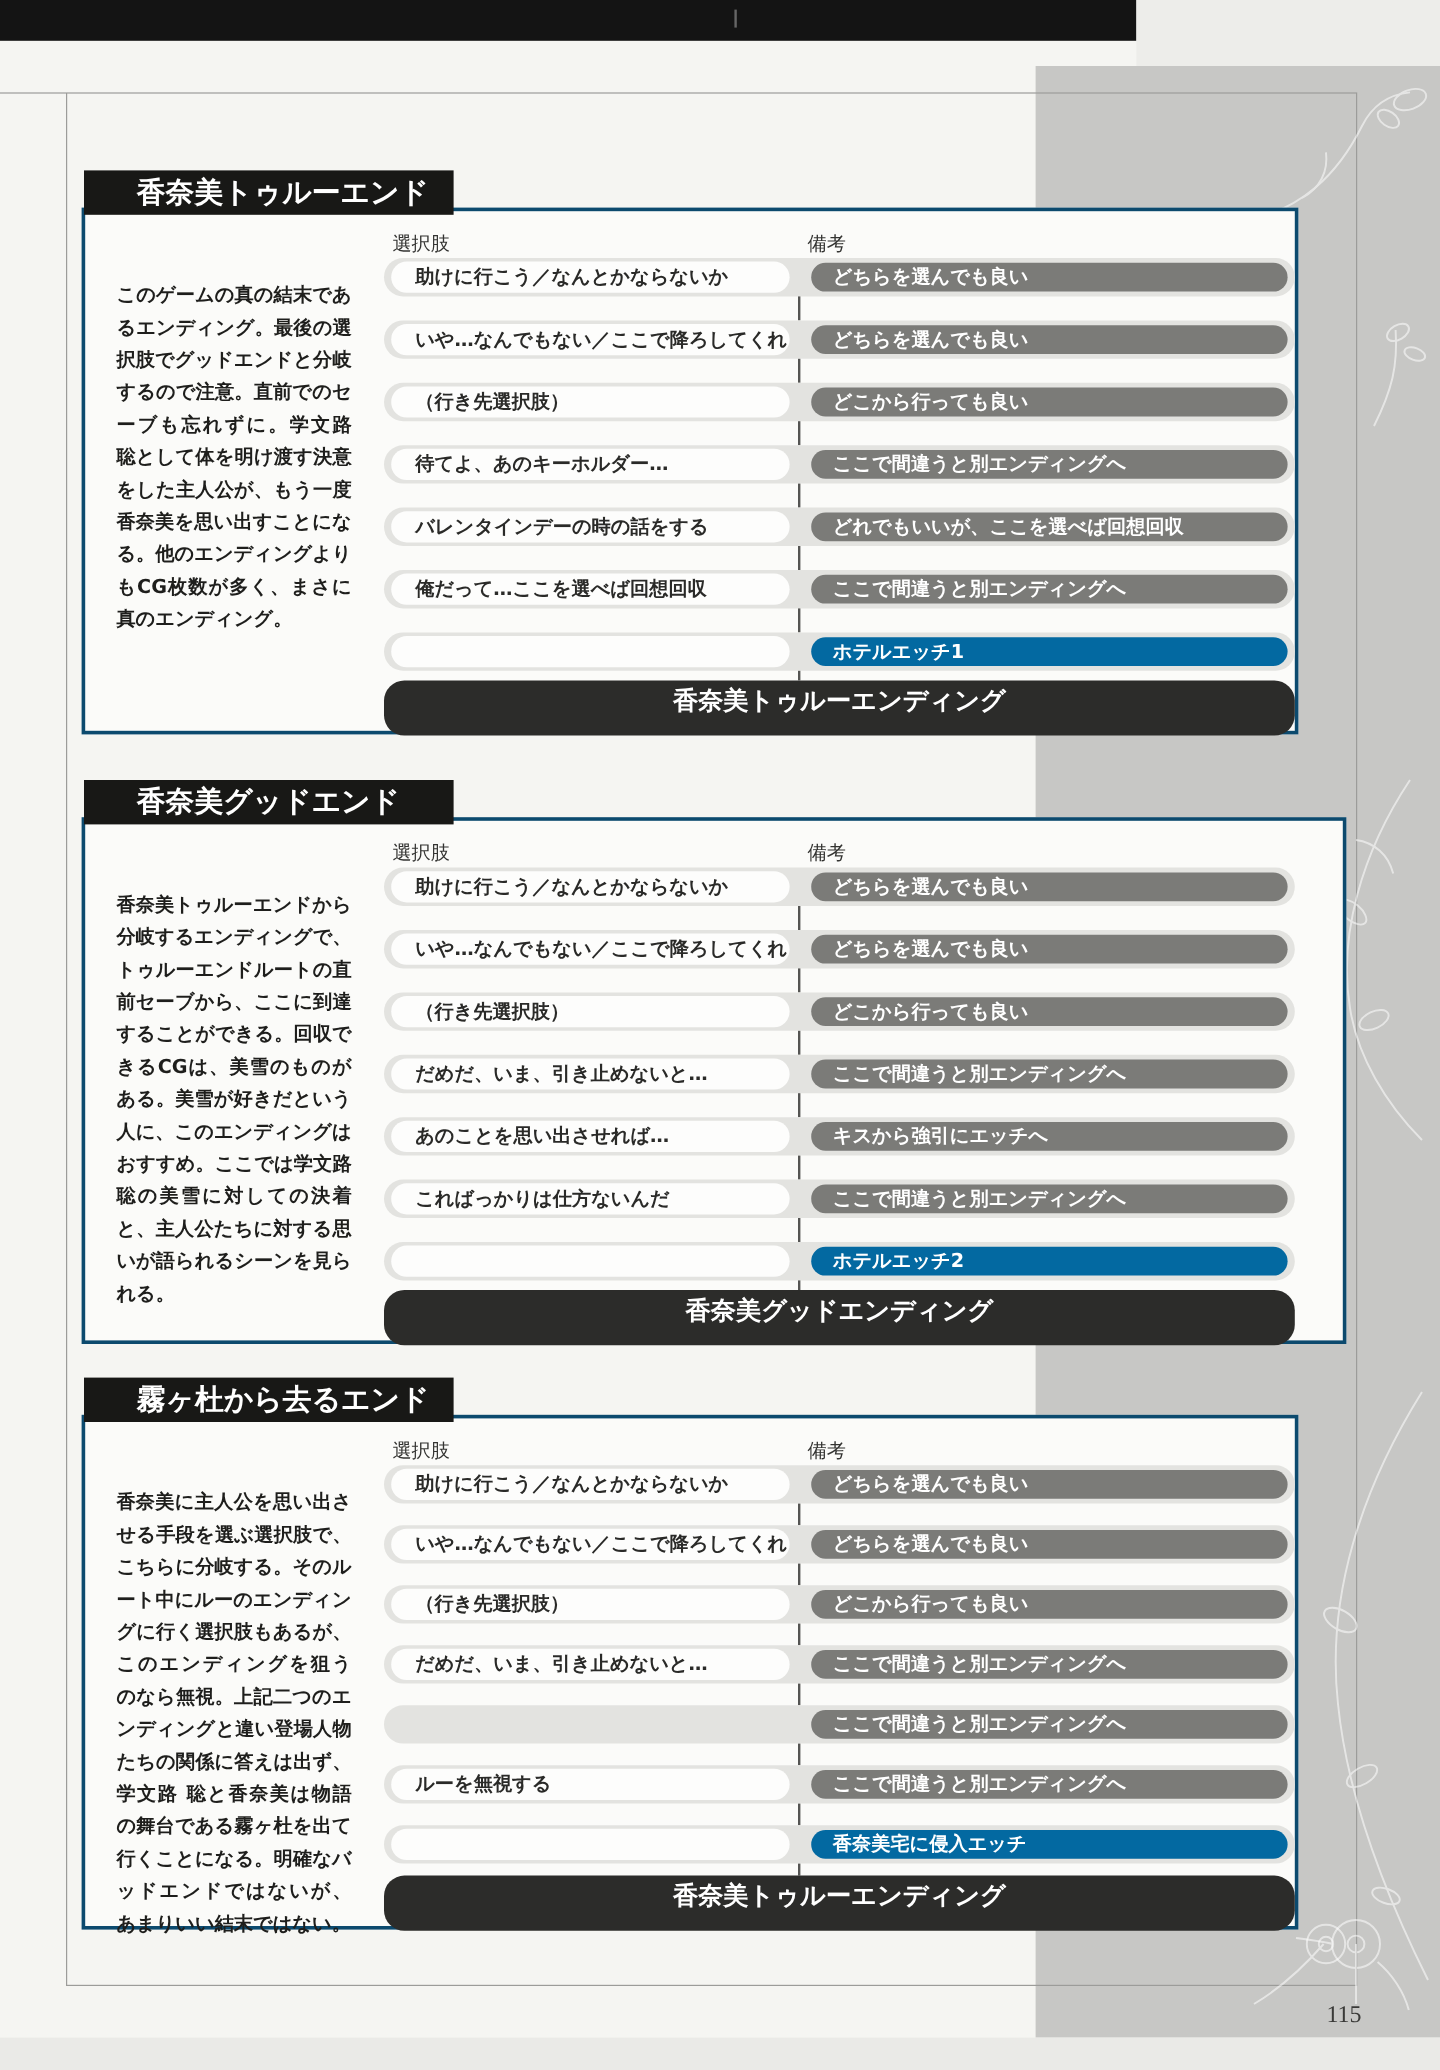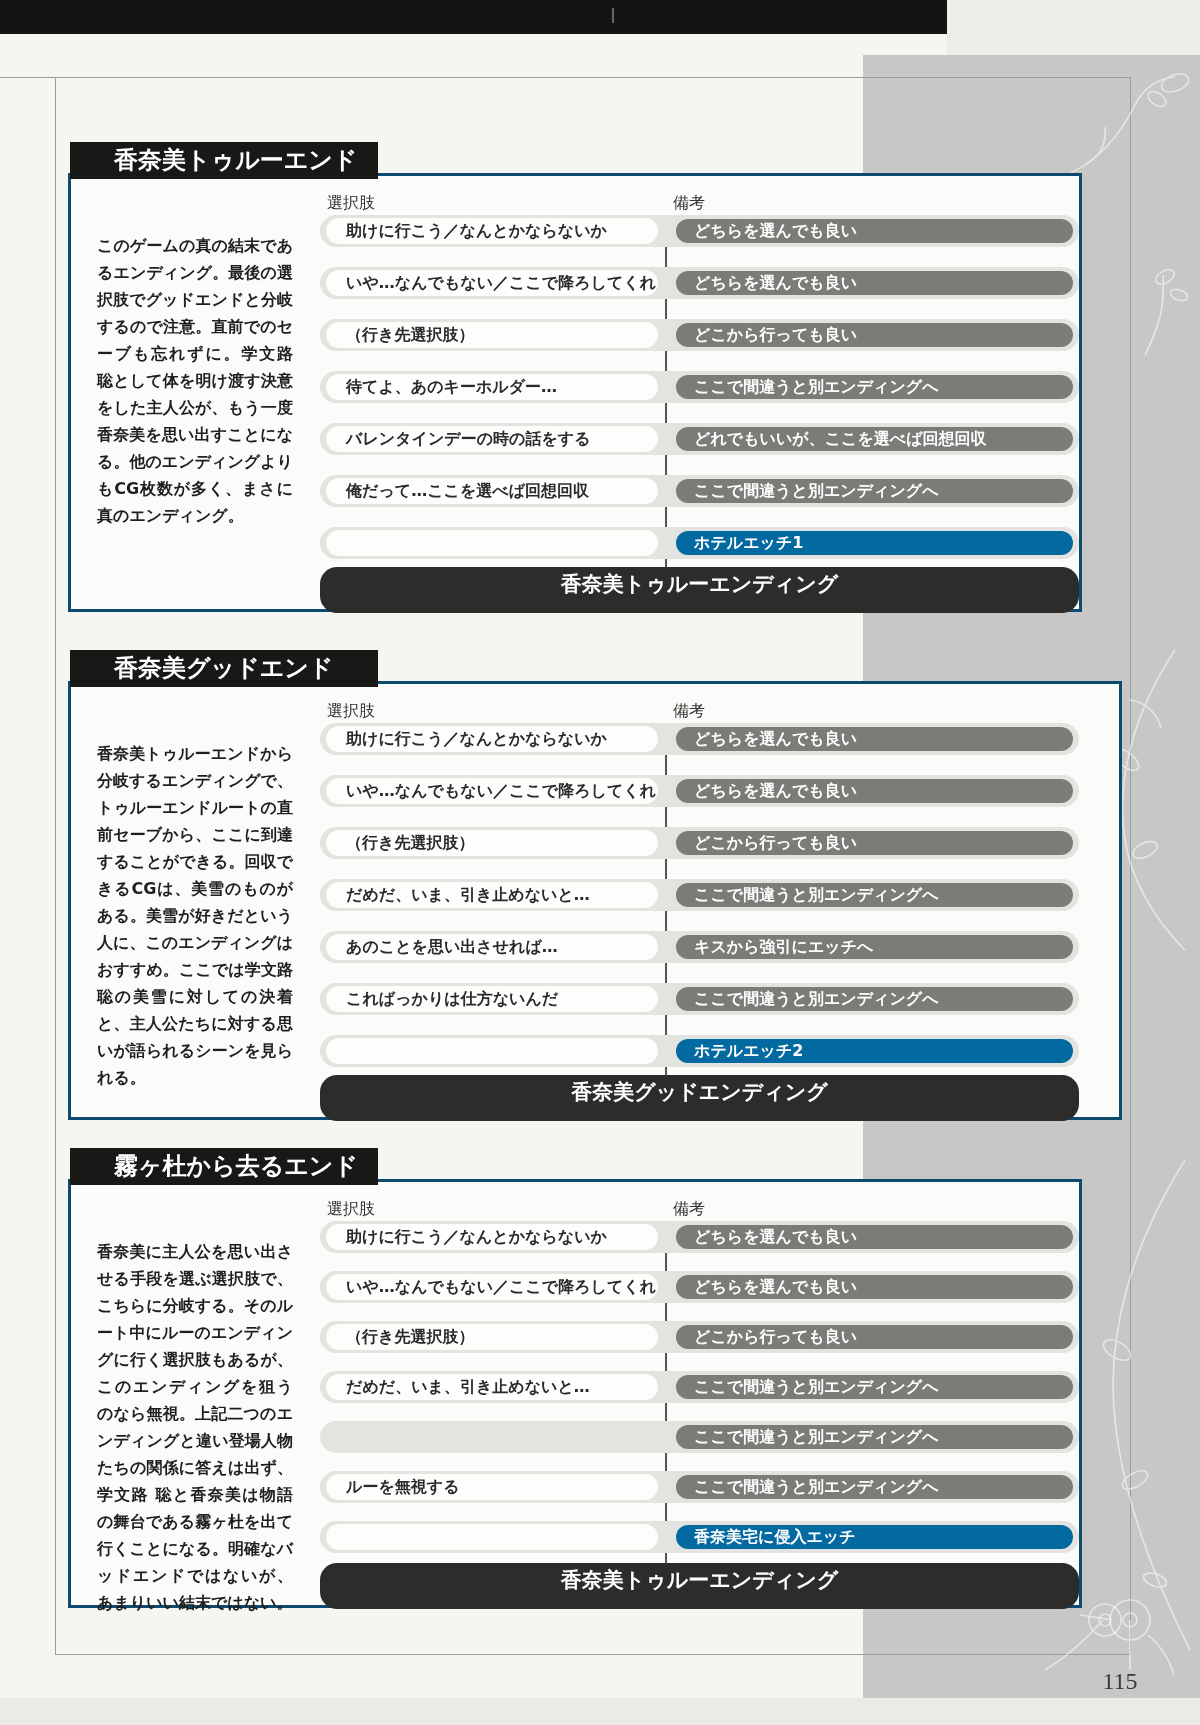--- a/index.html
+++ b/index.html
@@ -10,21 +10,21 @@
   }
   
   .top-black-bar{position:absolute;left:0;top:0;width:947px;height:34px;background:#141414;}
   .top-bar-tick{position:absolute;left:612px;top:8px;width:2px;height:15px;background:rgba(255,255,255,.35);}
   .top-right-strip{position:absolute;left:947px;top:0;width:253px;height:55px;background:#ededea;}
   .gray-column{position:absolute;left:863px;top:55px;width:337px;height:1643px;background:#c7c7c5;}
   .bottom-strip{position:absolute;left:0;top:1698px;width:1200px;height:27px;background:#eaeae7;}
   .content-frame{position:absolute;left:55px;top:77px;width:1074px;height:1576px;border:1px solid #9c9c9a;}
   .frame-top-ext{position:absolute;left:0;top:77px;width:55px;height:1px;background:#9c9c9a;}
   .page-number{position:absolute;left:1085px;top:1668px;width:70px;text-align:center;
-    font-family:"Liberation Serif","DejaVu Serif",serif;font-size:24px;color:#3a3a38;}
+    font-family:"Liberation Serif","DejaVu Serif",serif;font-size:20px;color:#3a3a38;}
   
   .floral{position:absolute;opacity:.55;}
   .floral path,.floral circle,.floral ellipse{fill:none;stroke:#ffffff;stroke-width:1.6px;}
   
   .section-box{position:absolute;left:68px;width:1008px;background:#fbfbf9;border:3px solid #0c4a6e;}
   .s1{top:173px;height:433px;}
   .s2{top:681px;height:433px;padding-left:40px;}
   .s3{top:1179px;height:423px;}
   .title-tab{position:absolute;left:-1px;top:-34px;width:308px;height:37px;background:#181816;
     color:#ffffff;font-size:24px;font-weight:bold;line-height:37px;padding-left:44px;

